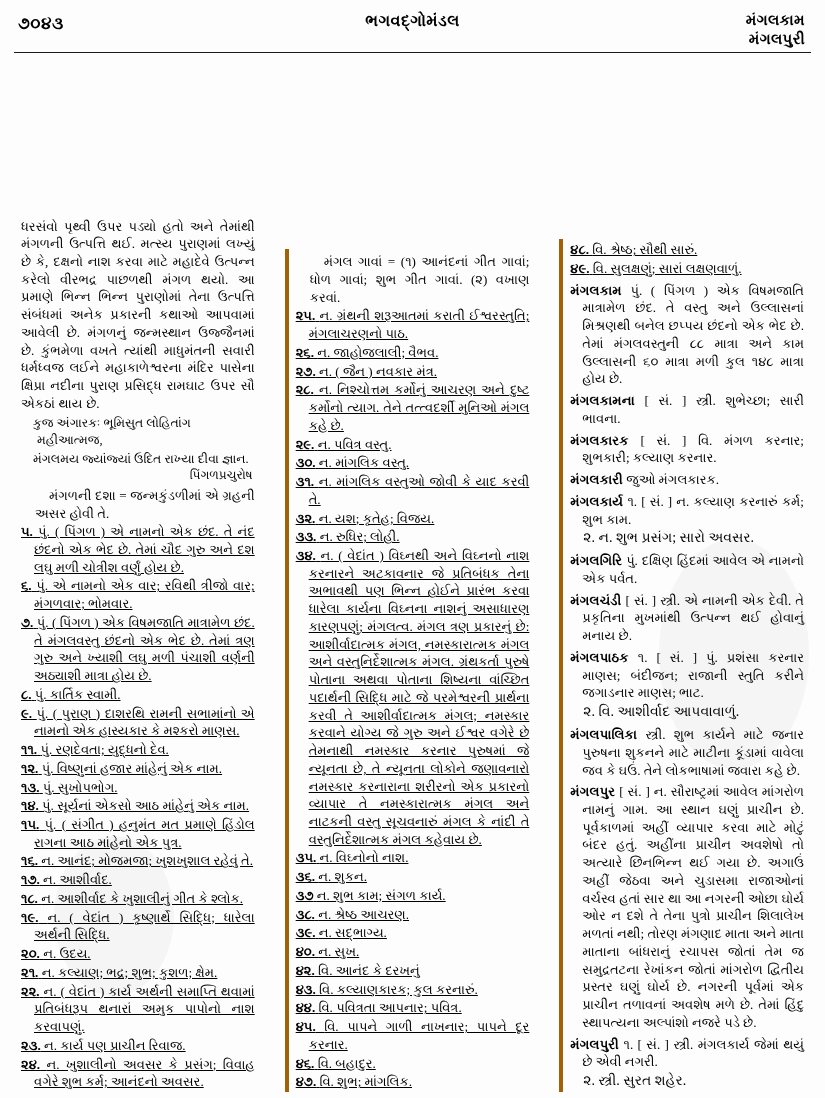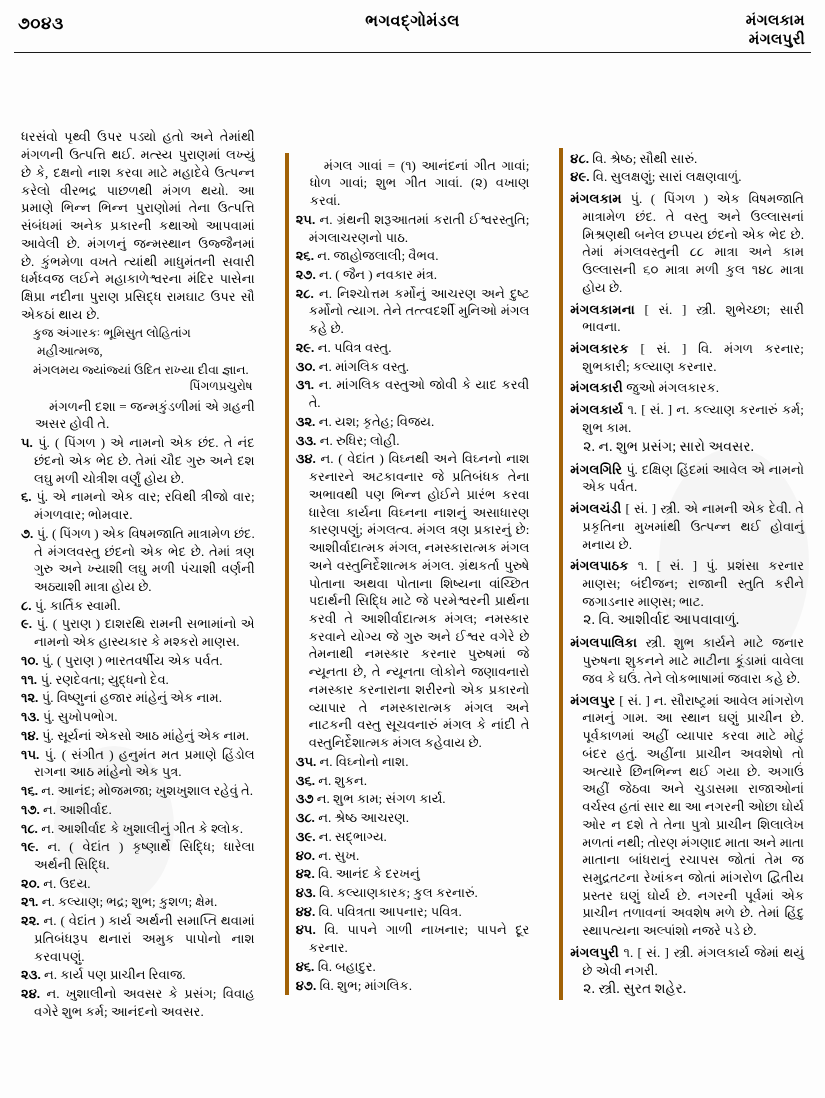--- a/index.html
+++ b/index.html
@@ -75,21 +75,21 @@
   }
 
   
   .columns {
     position: absolute;
     top: 56px;
     left: 14px;
     right: 14px;
     bottom: 6px;
     display: flex;
-    align-items: center;
+    align-items: flex-end;
     gap: 23px;
   }
   .col {
     flex: 1 1 0;
     padding: 2px 7px 0 7px;
     box-sizing: border-box;
     overflow: hidden;
     position: relative;
   }
   .col + .col {
@@ -131,20 +131,21 @@
     text-indent: 14px;
   }
 
   .sense {
     font-size: 13.1px;
     line-height: 1.355;
     text-align: justify;
     margin: 0 0 1px 0;
     padding-left: 13px;
     text-indent: -13px;
+    text-decoration: underline;
   }
   .sense .num {
     font-weight: bold;
   }
 
   .entry {
     font-size: 13.1px;
     line-height: 1.355;
     text-align: justify;
     margin: 4px 0 1px 0;
@@ -201,21 +202,20 @@
       <p class="verse">મંગલમય જ્યાંજ્યાં ઉદિત રાખ્યા દીવા જ્ઞાન.</p>
       <p class="verse-src">પિંગળપ્રચુરોષ</p>
 
       <p class="phrase">મંગળની દશા = જન્મકુંડળીમાં એ ગ્રહની અસર હોવી તે.</p>
 
       <p class="sense"><span class="num">૫.</span> <span>પું. ( પિંગળ ) એ નામનો એક છંદ. તે નંદ છંદનો એક ભેદ છે. તેમાં ચૌદ ગુરુ અને દશ લઘુ મળી ચોત્રીશ વર્ણું હોય છે.</span></p>
       <p class="sense"><span class="num">૬.</span> <span>પું. એ નામનો એક વાર; રવિથી ત્રીજો વાર; મંગળવાર; ભોમવાર.</span></p>
       <p class="sense"><span class="num">૭.</span> <span>પું. ( પિંગળ ) એક વિષમજાતિ માત્રામેળ છંદ. તે મંગલવસ્તુ છંદનો એક ભેદ છે. તેમાં ત્રણ ગુરુ અને ખ્યાશી લઘુ મળી પંચાશી વર્ણની અઠ્યાશી માત્રા હોય છે.</span></p>
       <p class="sense"><span class="num">૮.</span> <span>પું. કાર્તિક સ્વામી.</span></p>
       <p class="sense"><span class="num">૯.</span> <span>પું. ( પુરાણ ) દાશરથિ રામની સભામાંનો એ નામનો એક હાસ્યકાર કે મશ્કરો માણસ.</span></p>
-      <p class="sense"><span class="num">૧૦.</span> <span>પું. ( પુરાણ ) ભારતવર્ષીય એક પર્વત.</span></p>
       <p class="sense"><span class="num">૧૧.</span> <span>પું. રણદેવતા; યુદ્ધનો દેવ.</span></p>
       <p class="sense"><span class="num">૧૨.</span> <span>પું. વિષ્ણુનાં હજાર માંહેનું એક નામ.</span></p>
       <p class="sense"><span class="num">૧૩.</span> <span>પું. સુખોપભોગ.</span></p>
       <p class="sense"><span class="num">૧૪.</span> <span>પું. સૂર્યનાં એકસો આઠ માંહેનું એક નામ.</span></p>
       <p class="sense"><span class="num">૧૫.</span> <span>પું. ( સંગીત ) હનુમંત મત પ્રમાણે હિંડોલ રાગના આઠ માંહેનો એક પુત્ર.</span></p>
       <p class="sense"><span class="num">૧૬.</span> <span>ન. આનંદ; મોજમજા; ખુશખુશાલ રહેવું તે.</span></p>
       <p class="sense"><span class="num">૧૭.</span> <span>ન. આશીર્વાદ.</span></p>
       <p class="sense"><span class="num">૧૮.</span> <span>ન. આશીર્વાદ કે ખુશાલીનું ગીત કે શ્લોક.</span></p>
       <p class="sense"><span class="num">૧૯.</span> <span>ન. ( વેદાંત ) કૃષ્ણાર્થે સિદ્ધિ; ધારેલા અર્થની સિદ્ધિ.</span></p>
       <p class="sense"><span class="num">૨૦.</span> <span>ન. ઉદય.</span></p>

